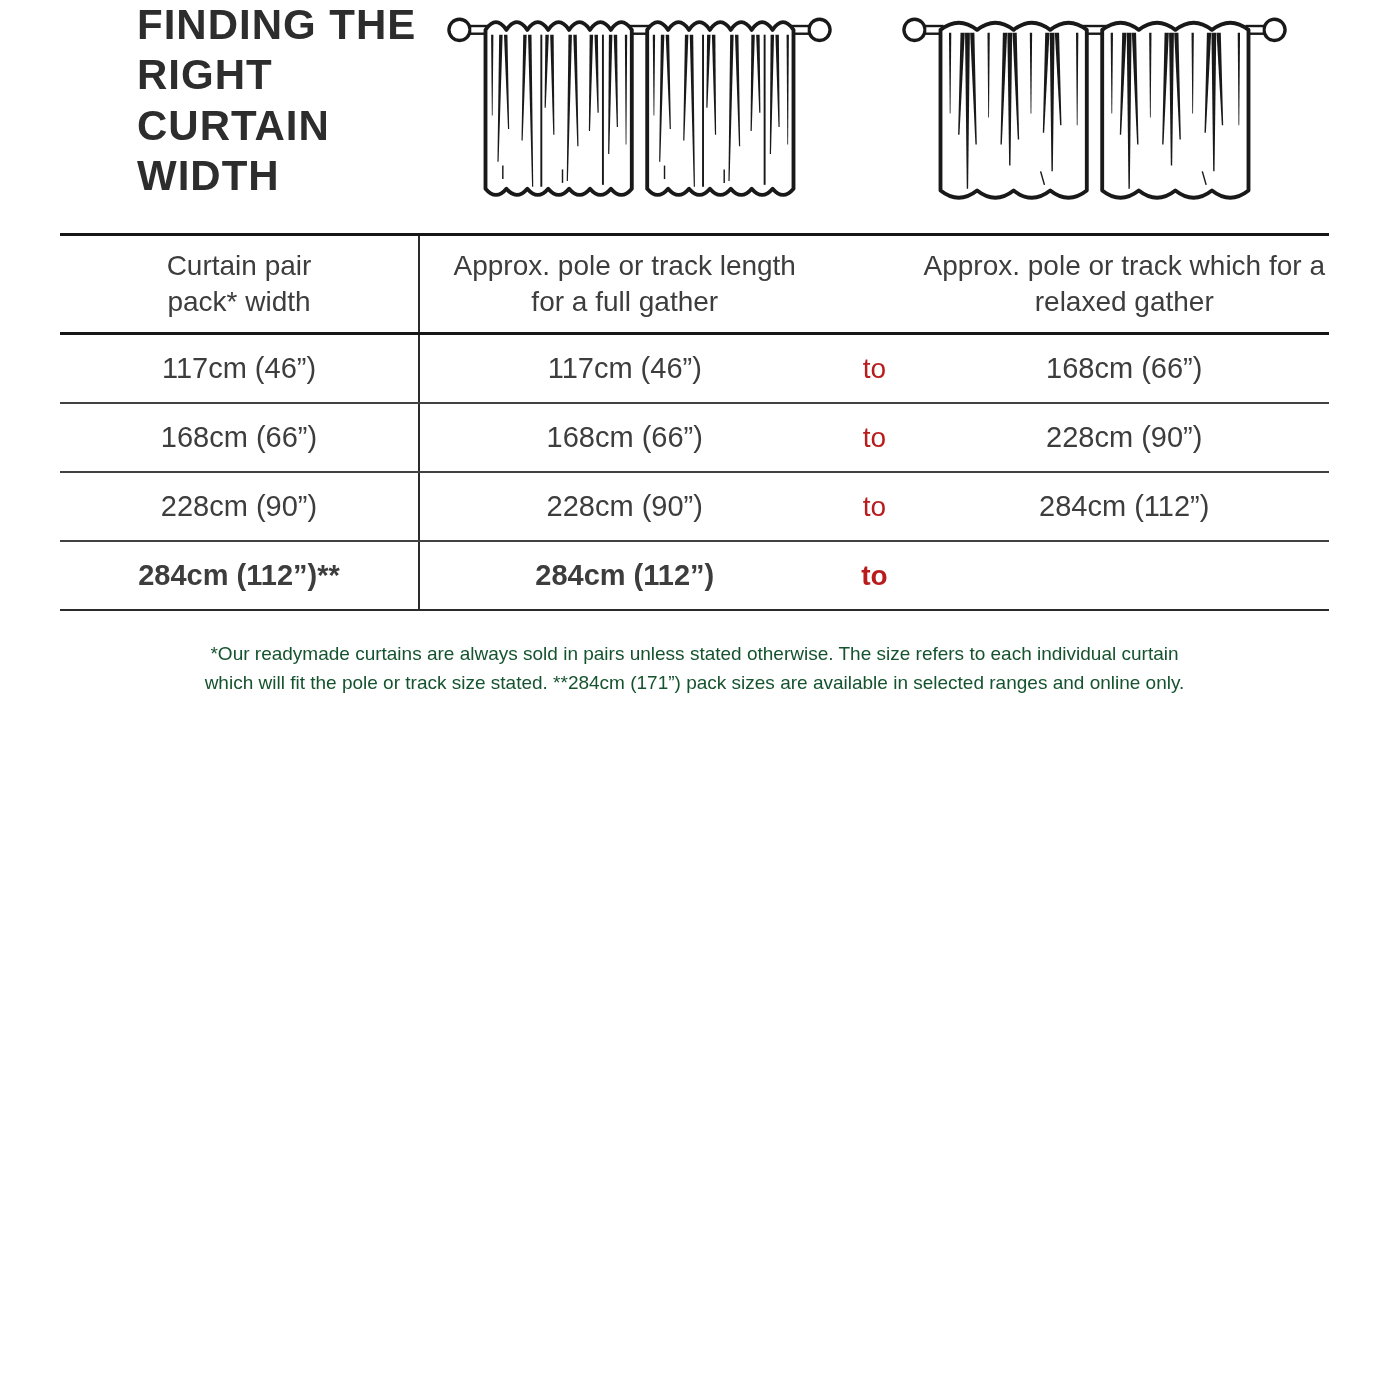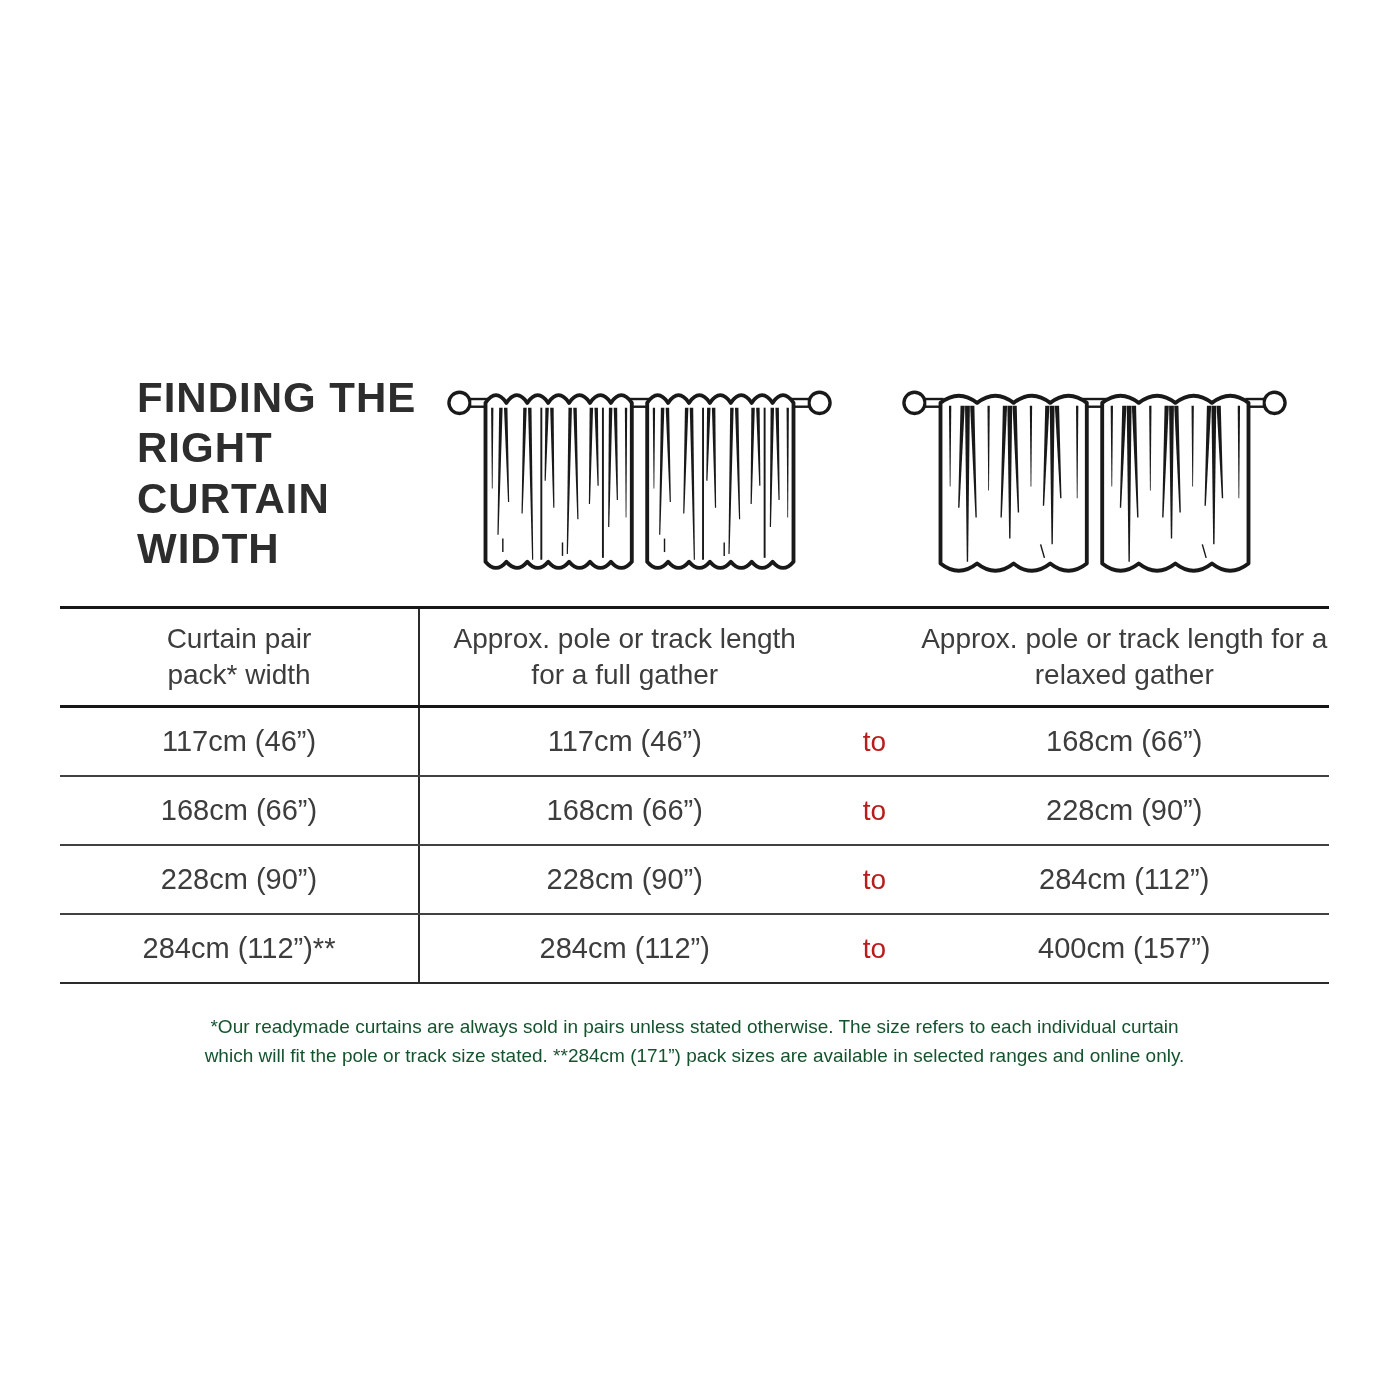--- a/index.html
+++ b/index.html
@@ -4,21 +4,21 @@
 <style>
   html,body{margin:0;padding:0;background:#ffffff;}
   .canvas{
     position:relative;
     width:1389px;height:1389px;
     background:#ffffff;
     font-family:"Liberation Sans",sans-serif;
     color:#3c3c3c;
     overflow:hidden;
   }
-  .content{padding-top:373px;}
+  .content{}
 
   
   .top-row{display:flex;align-items:flex-start;margin-left:137px;}
   .page-title{
     margin:0;width:300px;flex:0 0 300px;
     font-size:42px;font-weight:700;letter-spacing:1px;
     line-height:1.2;color:#2d2d2d;
   }
   .curtain-fig{margin:0 0 0 10px;flex:0 0 auto;}
   .curtain-fig.second{margin-left:70px;}
@@ -27,21 +27,21 @@
   
   .size-table{
     margin:26px 60px 0 60px;
     border-top:3px solid #161616;
     border-bottom:2px solid #2b2b2b;
   }
   .trow{display:grid;grid-template-columns:360px 1fr 90px 1fr;}
   .trow.thead{min-height:96px;border-bottom:3px solid #161616;}
   .trow.data{min-height:67px;}
   .trow.data + .trow.data{border-top:2px solid #414141;}
-  .trow.data.last{border-top:3px solid #9b9b9b;}
+  .trow.data.last{border-top:3px solid #9b9b9b;font-weight:bold;}
   .cell{display:flex;align-items:center;justify-content:center;text-align:center;}
   .cell.c1{border-right:2px solid #2b2b2b;}
   .cell{font-size:29px;color:#3d3d3d;}
   .thead .cell{font-size:28px;line-height:1.3;}
   .hdr-inner{display:inline-block;text-align:center;}
   .hdr1 .hdr-inner{max-width:210px;}
   .hdr2 .hdr-inner{max-width:350px;}
   .hdr3 .hdr-inner{max-width:420px;}
   .cell.cto{font-size:28px;color:#b91c1c;}
 
@@ -142,21 +142,21 @@
 
       <div class="trow thead">
         <div class="cell c1 hdr1">
           <span class="hdr-inner">Curtain pair pack* width</span>
         </div>
         <div class="cell hdr2">
           <span class="hdr-inner">Approx. pole or track length for a full gather</span>
         </div>
         <div class="cell cto"></div>
         <div class="cell hdr3">
-          <span class="hdr-inner">Approx. pole or track length for a relaxed gather</span>
+          <span class="hdr-inner">Approx. pole or track which for a relaxed gather</span>
         </div>
       </div>
 
       <div class="trow data">
         <div class="cell c1">117cm (46”)</div>
         <div class="cell">117cm (46”)</div>
         <div class="cell cto">to</div>
         <div class="cell">168cm (66”)</div>
       </div>
 
@@ -171,21 +171,20 @@
         <div class="cell c1">228cm (90”)</div>
         <div class="cell">228cm (90”)</div>
         <div class="cell cto">to</div>
         <div class="cell">284cm (112”)</div>
       </div>
 
       <div class="trow data last">
         <div class="cell c1">284cm (112”)**</div>
         <div class="cell">284cm (112”)</div>
         <div class="cell cto">to</div>
-        <div class="cell">400cm (157”)</div>
       </div>
 
     </div>
 
     <div class="footnote">
       <div>*Our readymade curtains are always sold in pairs unless stated otherwise. The size refers to each individual curtain</div>
       <div>which will fit the pole or track size stated. **284cm (171”) pack sizes are available in selected ranges and online only.</div>
     </div>
 
   </div>

